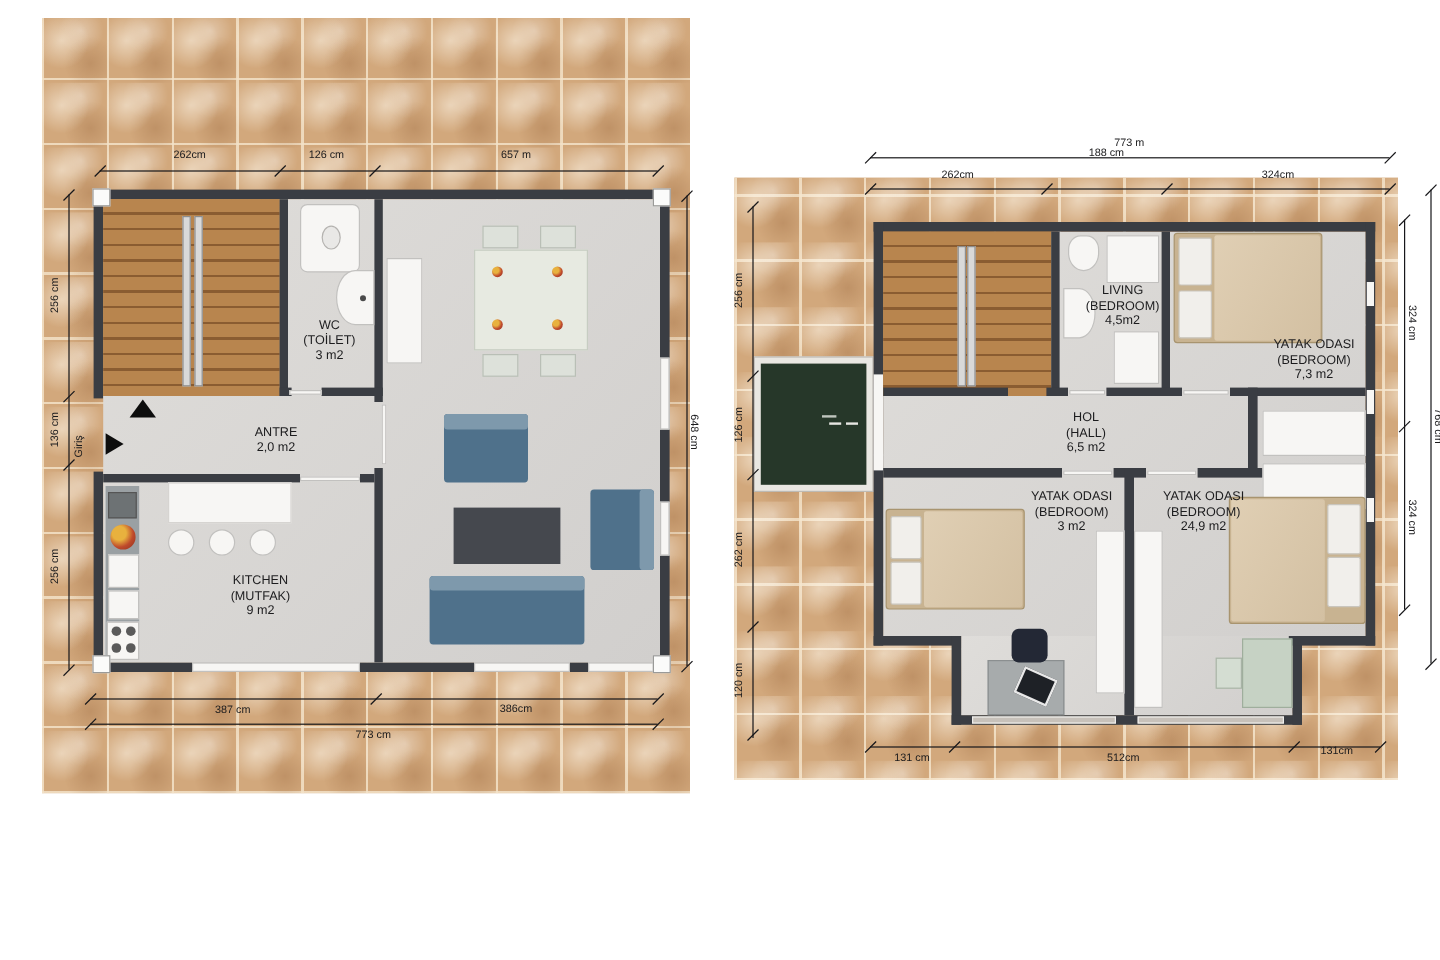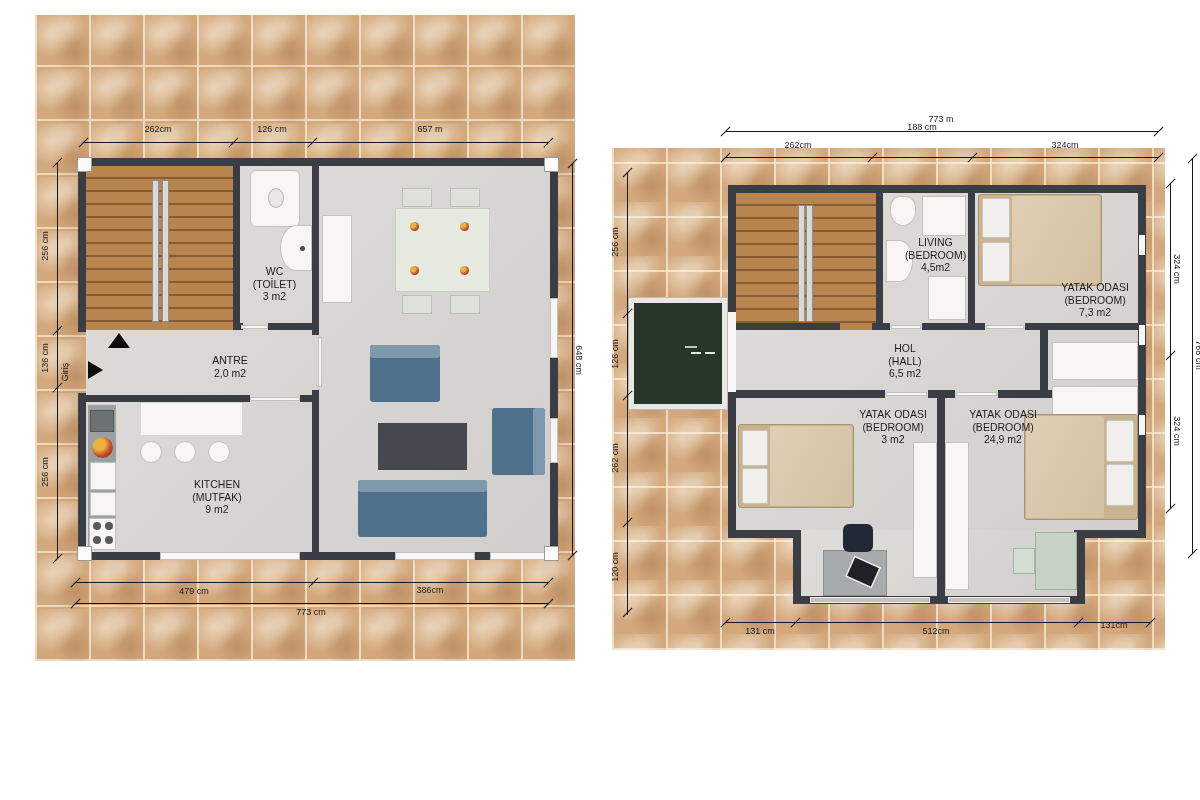--- a/index.html
+++ b/index.html
@@ -165,21 +165,21 @@
 
   <div class="dline" style="left:572px;top:163px;width:1px;height:392px;"></div>
   <div class="tick" style="left:566px;top:163px;"></div>
     <div class="tick" style="left:566px;top:555px;"></div>
   <div class="vtext rotR" style="left:543px;top:354px;">648 cm</div>
 
   <div class="dline" style="left:75px;top:582px;width:473px;height:1px;"></div>
   <div class="tick" style="left:69px;top:582px;"></div>
     <div class="tick" style="left:307px;top:582px;"></div>
   <div class="tick" style="left:542px;top:582px;"></div>
-  <div class="dtext" style="left:154px;top:586px;width:80px;">479 cm</div>
+  <div class="dtext" style="left:154px;top:586px;width:80px;">387 cm</div>
   <div class="dtext" style="left:390px;top:585px;width:80px;">386cm</div>
   <div class="dline" style="left:75px;top:603px;width:473px;height:1px;"></div>
   <div class="tick" style="left:69px;top:603px;"></div>
     <div class="tick" style="left:542px;top:603px;"></div>
   <div class="dtext" style="left:271px;top:607px;width:80px;">773 cm</div>
 
   <div class="abs" style="left:628px;top:297px;width:100px;height:113px;background:#e9e7e2;border:1px solid #bdbab4;box-sizing:border-box;">
     <div class="abs" style="left:5px;top:5px;right:5px;bottom:5px;background:#263729;"></div>
     <div class="abs" style="left:62px;top:54px;width:10px;height:2px;background:#e6e6e2;"></div>
     <div class="abs" style="left:76px;top:54px;width:10px;height:2px;background:#e6e6e2;"></div>

